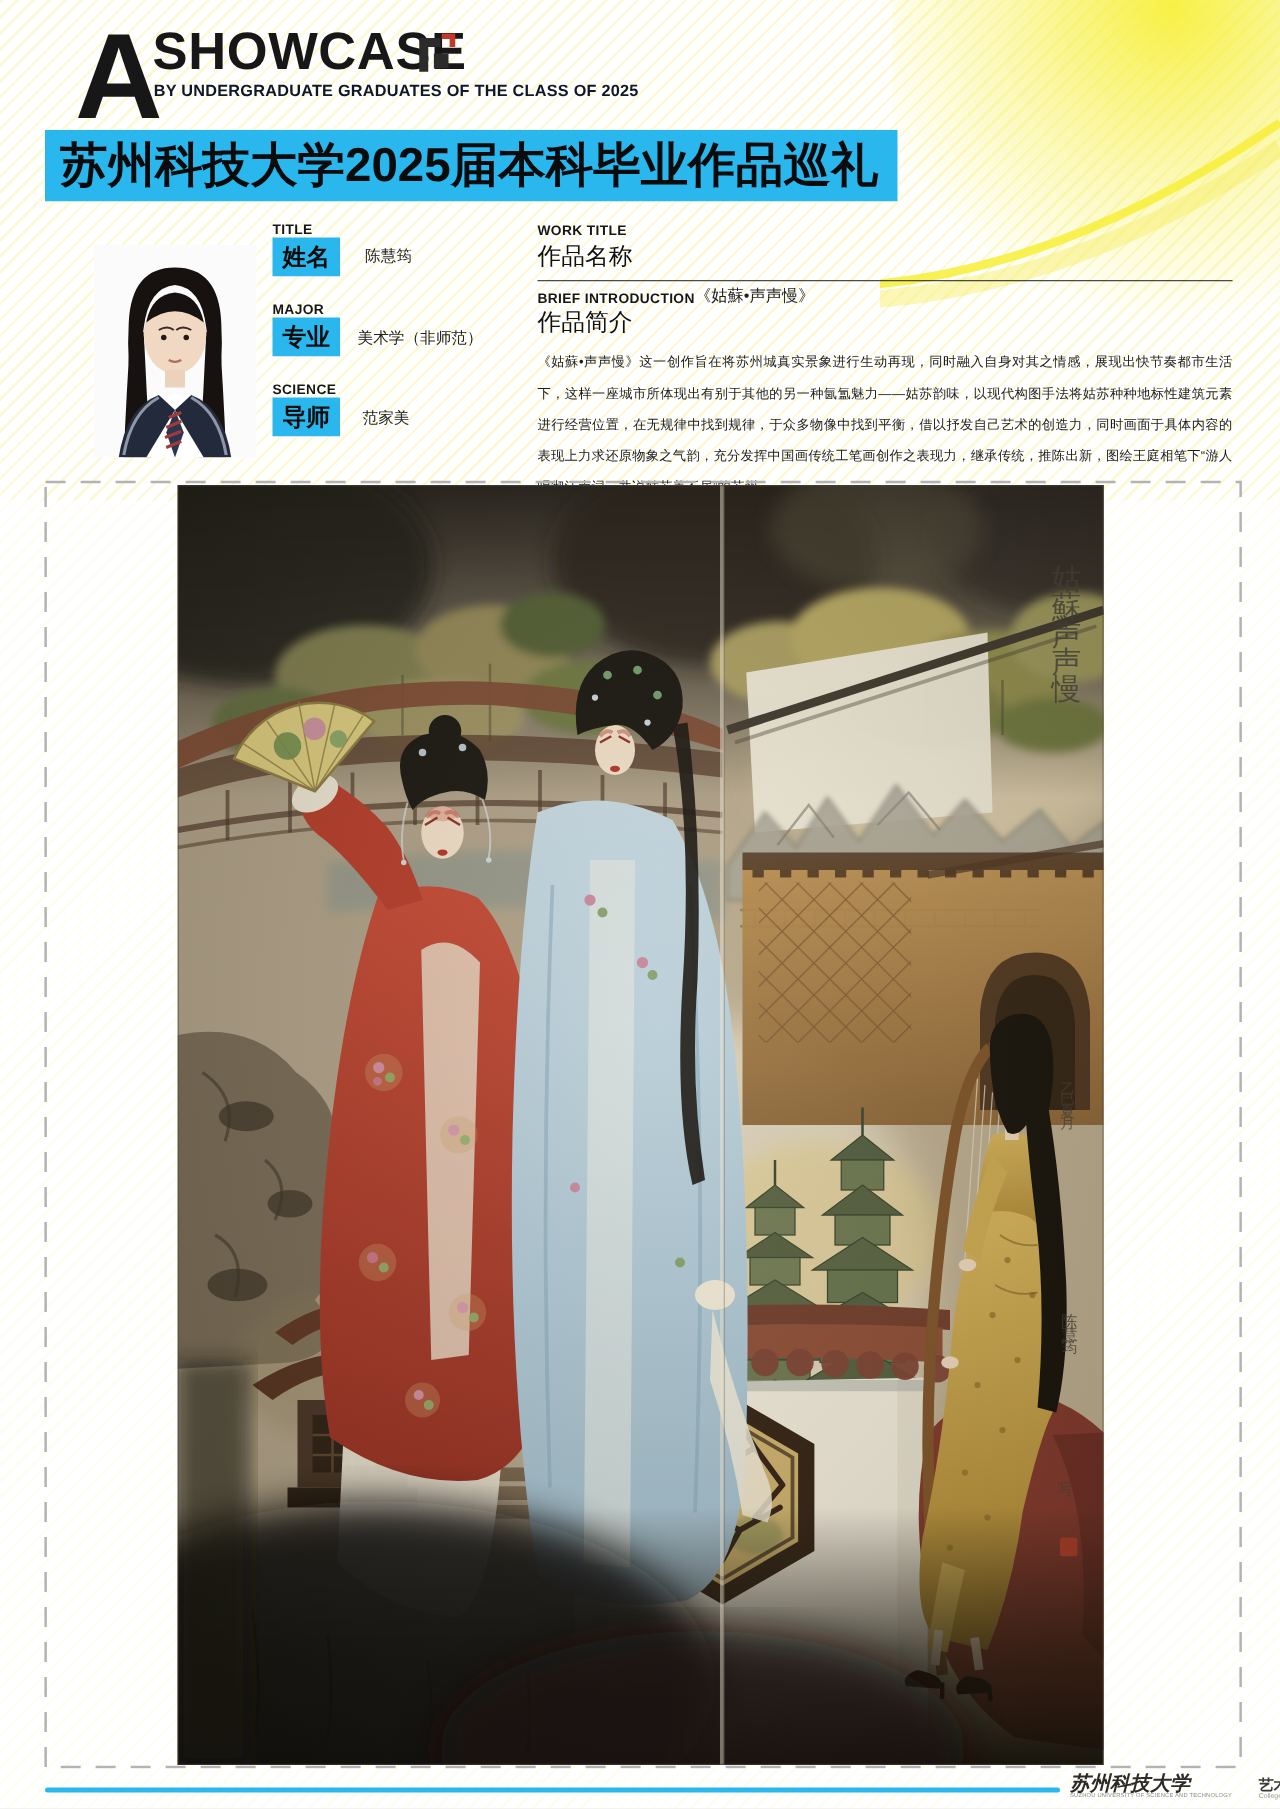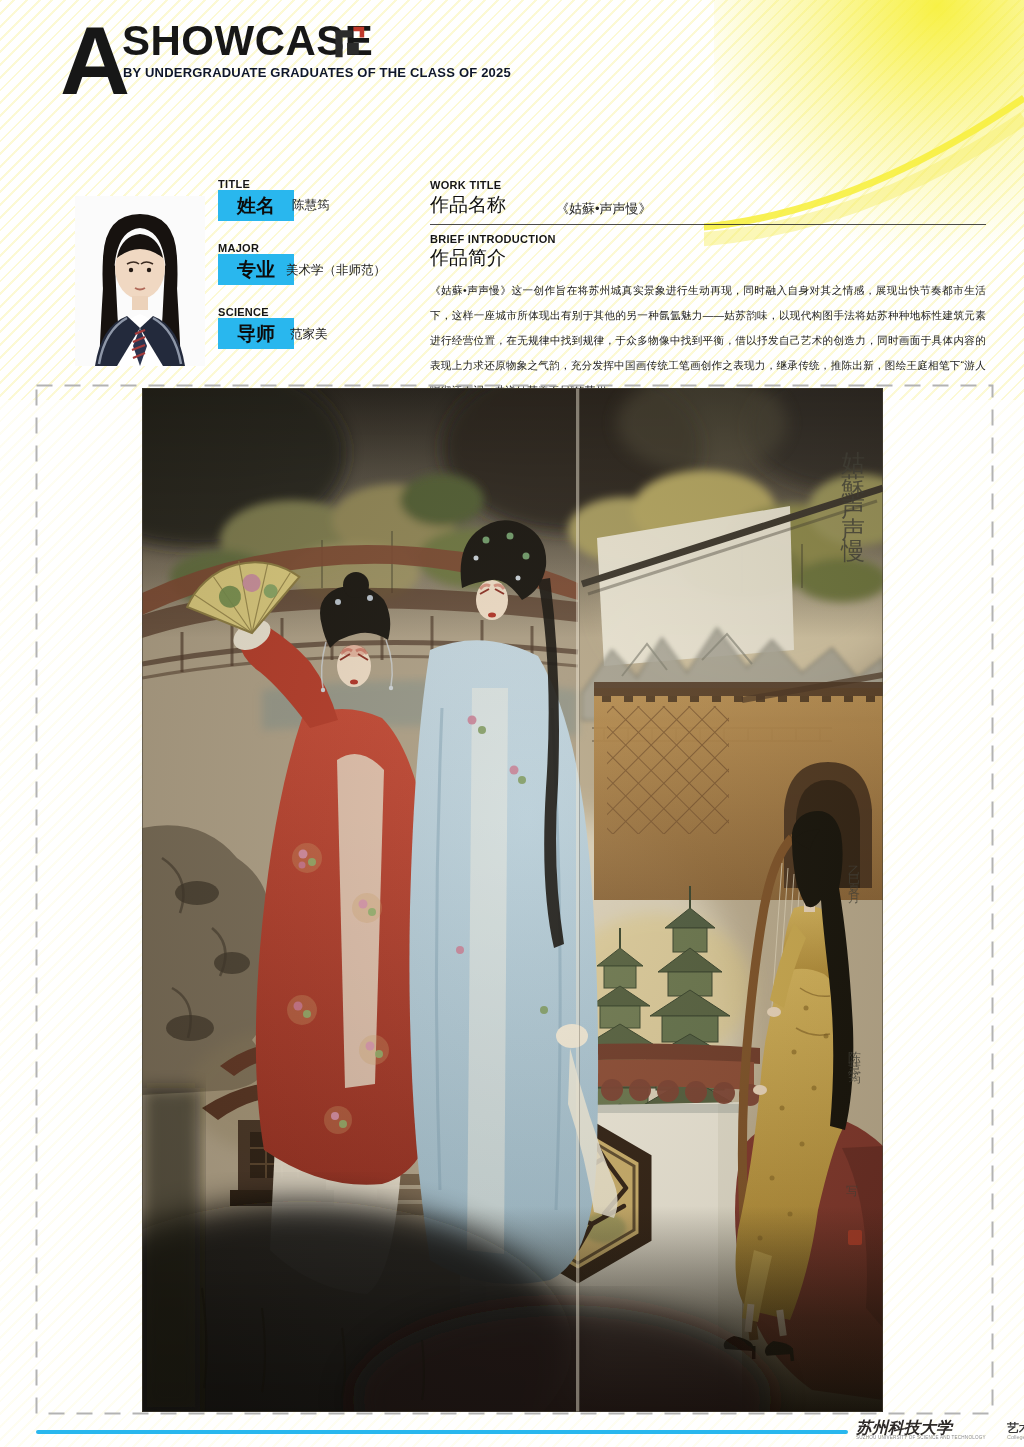--- a/index.html
+++ b/index.html
@@ -21,27 +21,27 @@
   .sub1{position:absolute;left:123px;top:65px;font-size:13px;font-weight:700;color:#0f172a;letter-spacing:0.2px;}
   .sub2{position:absolute;left:123px;top:82px;font-size:13px;font-weight:700;color:#1b1b1b;letter-spacing:0.2px;}
 
   .banner{position:absolute;left:36px;top:104px;width:682px;height:57px;background:#29b7ee;
     display:flex;align-items:center;padding-left:12px;box-sizing:border-box;}
   .banner span{font-size:38px;font-weight:900;color:#0b0b0b;letter-spacing:0px;font-family:"Liberation Sans",sans-serif;}
 
   
   .photo{position:absolute;left:75px;top:196px;width:130px;height:170px;background:#fdfdfd;overflow:hidden;}
   .flabel{position:absolute;font-size:11px;font-weight:700;color:#161616;letter-spacing:0.3px;}
-  .fbox{position:absolute;width:76px;height:31px;background:#29b7ee;display:flex;align-items:center;justify-content:center;
+  .fbox{position:absolute;width:54px;height:31px;background:#29b7ee;display:flex;align-items:center;justify-content:center;
         font-size:19px;font-weight:800;color:#0c0c0c;}
   .fval{position:absolute;font-size:12.5px;color:#222;}
 
   .wlabel{position:absolute;font-size:11px;font-weight:700;color:#161616;letter-spacing:0.3px;}
   .wtitle{position:absolute;font-size:19px;font-weight:400;color:#101010;}
-  .wval{position:absolute;font-size:13px;color:#222;}
+  .wval{position:absolute;font-size:13px;color:#222;margin-top:28px;}
   .divider{position:absolute;left:430px;top:224px;width:556px;height:0;border-top:1.5px solid #2b2b2b;opacity:0.85;}
   .intro{position:absolute;left:430px;top:278px;width:556px;font-size:10.6px;line-height:25px;color:#1c1c1c;
          text-align:justify;letter-spacing:0.2px;}
 
   
   .dashbox{position:absolute;left:35px;top:384px;pointer-events:none;}
   .painting{position:absolute;left:142px;top:388px;width:741px;height:1024px;overflow:hidden;background:#b4a68c;}
   .painting svg{display:block;}
   .insc{position:absolute;writing-mode:vertical-rl;text-orientation:upright;color:#3f3e36;
         font-family:"DejaVu Serif","Liberation Serif",serif;pointer-events:none;}
@@ -76,20 +76,23 @@
 
   <div class="big-a">A</div>
   <div class="showcase">SHOWCASE</div>
   <svg class="logo-mark" width="36" height="36" viewBox="0 0 40 40">
     <path d="M26,3 h12 v12 h-5 v-7 h-7 z" fill="#c0392b"></path>
     <path d="M6,7 L25,7 L25,15 L14,15 L14,37 L6,37 Z" fill="#2b2b2b"></path>
     <rect x="19" y="21" width="13" height="13" fill="#2b2b2b"></rect>
   </svg>
   <div class="sub1">BY UNDERGRADUATE GRADUATES OF THE CLASS OF 2025</div>
 
+  <div class="banner">
+    <span>苏州科技大学2025届本科毕业作品巡礼</span>
+  </div>
 
   <div class="photo">
     <svg width="130" height="170" viewBox="0 0 130 170">
       <rect width="130" height="170" fill="#fbfbfb"></rect>
       <path d="M65,18 Q30,18 28,62 Q26,96 32,122 L42,128 Q36,90 40,66 Q44,34 65,32 Q86,34 90,66 Q94,90 88,128 L98,122 Q104,96 102,62 Q100,18 65,18 Z" fill="#17120f"></path>
       <path d="M30,60 Q26,120 24,170 L46,170 Q42,120 40,70 Z" fill="#17120f"></path>
       <path d="M100,60 Q104,120 106,170 L84,170 Q88,120 90,70 Z" fill="#17120f"></path>
       <ellipse cx="65" cy="72" rx="25" ry="31" fill="#f0d8c2"></ellipse>
       <path d="M42,62 Q65,44 88,62 Q84,40 65,38 Q46,40 42,62 Z" fill="#17120f"></path>
       <path d="M52,68 q7,-4 12,0 M78,68 q-7,-4 -12,0" stroke="#3a2a20" stroke-width="1.6" fill="none"></path>

